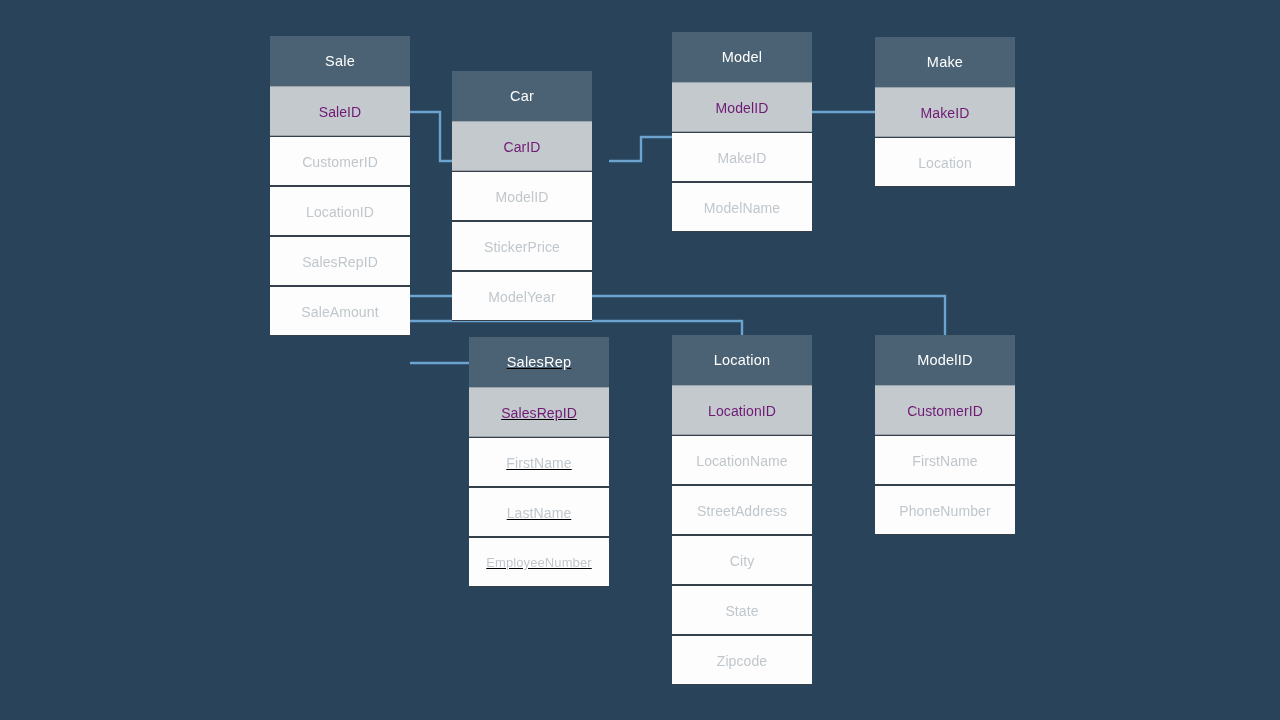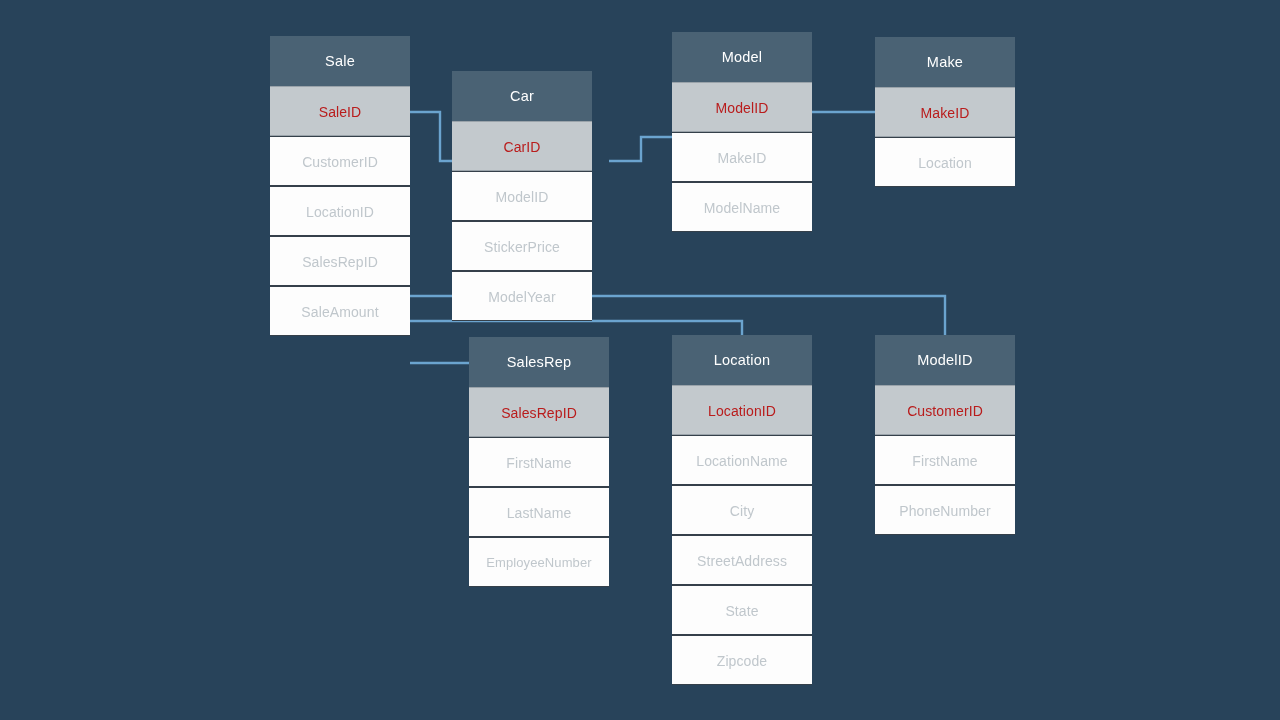--- a/index.html
+++ b/index.html
@@ -62,21 +62,21 @@
     color: #c0c7cc;
     border-top: 1px solid #35404a;
     border-bottom: 1px solid #35404a;
     letter-spacing: 0.1px;
     white-space: nowrap;
     overflow: hidden;
   }
 
   .field.pk {
     background: #c3c9cd;
-    color: #b91c1c;
+    color: #701a75;
     border-top: 1px solid #9aa3aa;
     border-bottom: 1px solid #9aa3aa;
   }
 
   .field.narrow-text {
     font-size: 13px;
   }
 </style>
 </head>
 <body>
@@ -123,34 +123,34 @@
     <div class="field">MakeID</div>
     <div class="field">ModelName</div>
   </div>
 
   <div class="entity" style="left:875px; top:37px;">
     <div class="entity-header">Make</div>
     <div class="field pk">MakeID</div>
     <div class="field">Location</div>
   </div>
 
-  <div class="entity" style="left:469px; top:337px;">
+  <div class="entity" style="left:469px; top:337px;text-decoration:underline;">
     <div class="entity-header">SalesRep</div>
     <div class="field pk">SalesRepID</div>
     <div class="field">FirstName</div>
     <div class="field">LastName</div>
     <div class="field narrow-text">EmployeeNumber</div>
   </div>
 
   <div class="entity" style="left:672px; top:335px;border-radius:7px;">
     <div class="entity-header">Location</div>
     <div class="field pk">LocationID</div>
     <div class="field">LocationName</div>
+    <div class="field">StreetAddress</div>
     <div class="field">City</div>
-    <div class="field">StreetAddress</div>
     <div class="field">State</div>
     <div class="field">Zipcode</div>
   </div>
 
   <div class="entity" style="left:875px; top:335px;">
     <div class="entity-header">ModelID</div>
     <div class="field pk">CustomerID</div>
     <div class="field">FirstName</div>
     <div class="field">PhoneNumber</div>
   </div>

